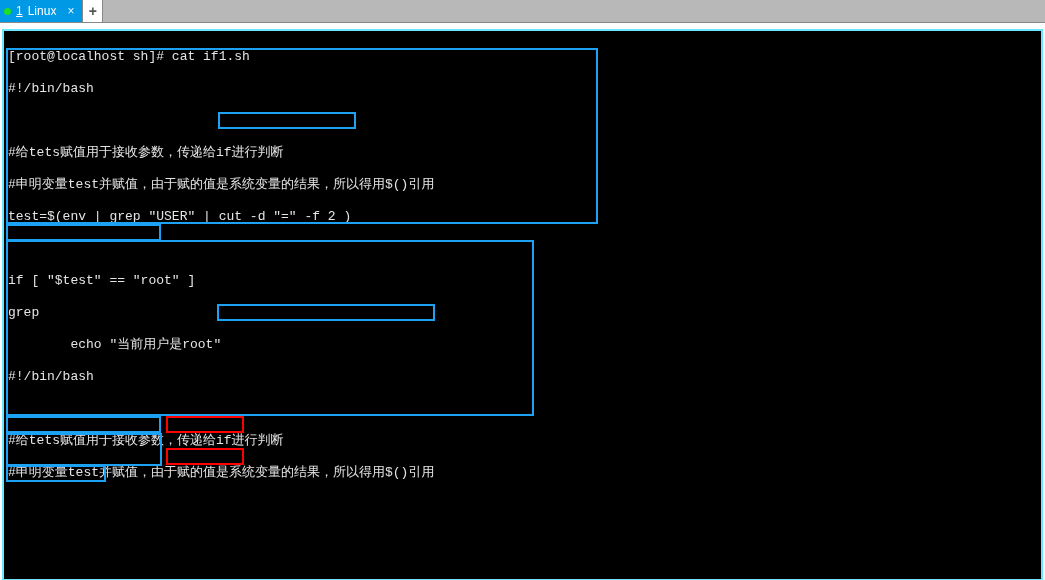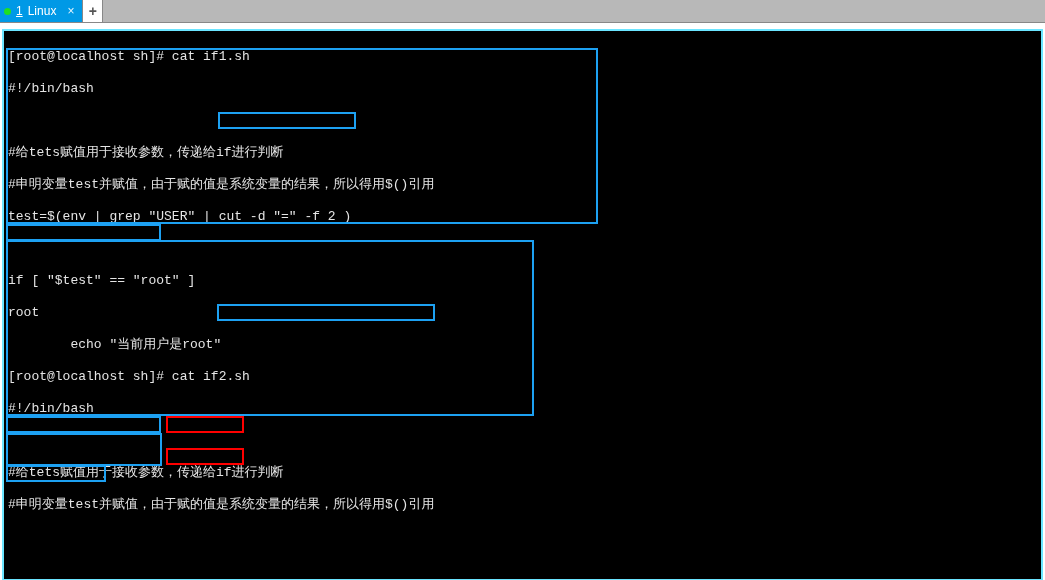--- a/index.html
+++ b/index.html
@@ -110,23 +110,22 @@
 <div class="terminal-wrap">
 <div class="terminal">
 <span class="line">[root@localhost sh]# cat if1.sh</span>
 <span class="line">#!/bin/bash</span>
 <span class="line"></span>
 <span class="line">#给tets赋值用于接收参数，传递给if进行判断</span>
 <span class="line">#申明变量test并赋值，由于赋的值是系统变量的结果，所以得用$()引用</span>
 <span class="line">test=$(env | grep "USER" | cut -d "=" -f 2 )</span>
 <span class="line"></span>
 <span class="line">if [ "$test" == "root" ]</span>
-<span class="line">root</span>
+<span class="line">grep</span>
 <span class="line">        echo "当前用户是root"</span>
-<span class="line">[root@localhost sh]# cat if2.sh</span>
 <span class="line">#!/bin/bash</span>
 <span class="line"></span>
 <span class="line">#给tets赋值用于接收参数，传递给if进行判断</span>
 <span class="line">#申明变量test并赋值，由于赋的值是系统变量的结果，所以得用$()引用</span>
 
 
 
 
 
 

